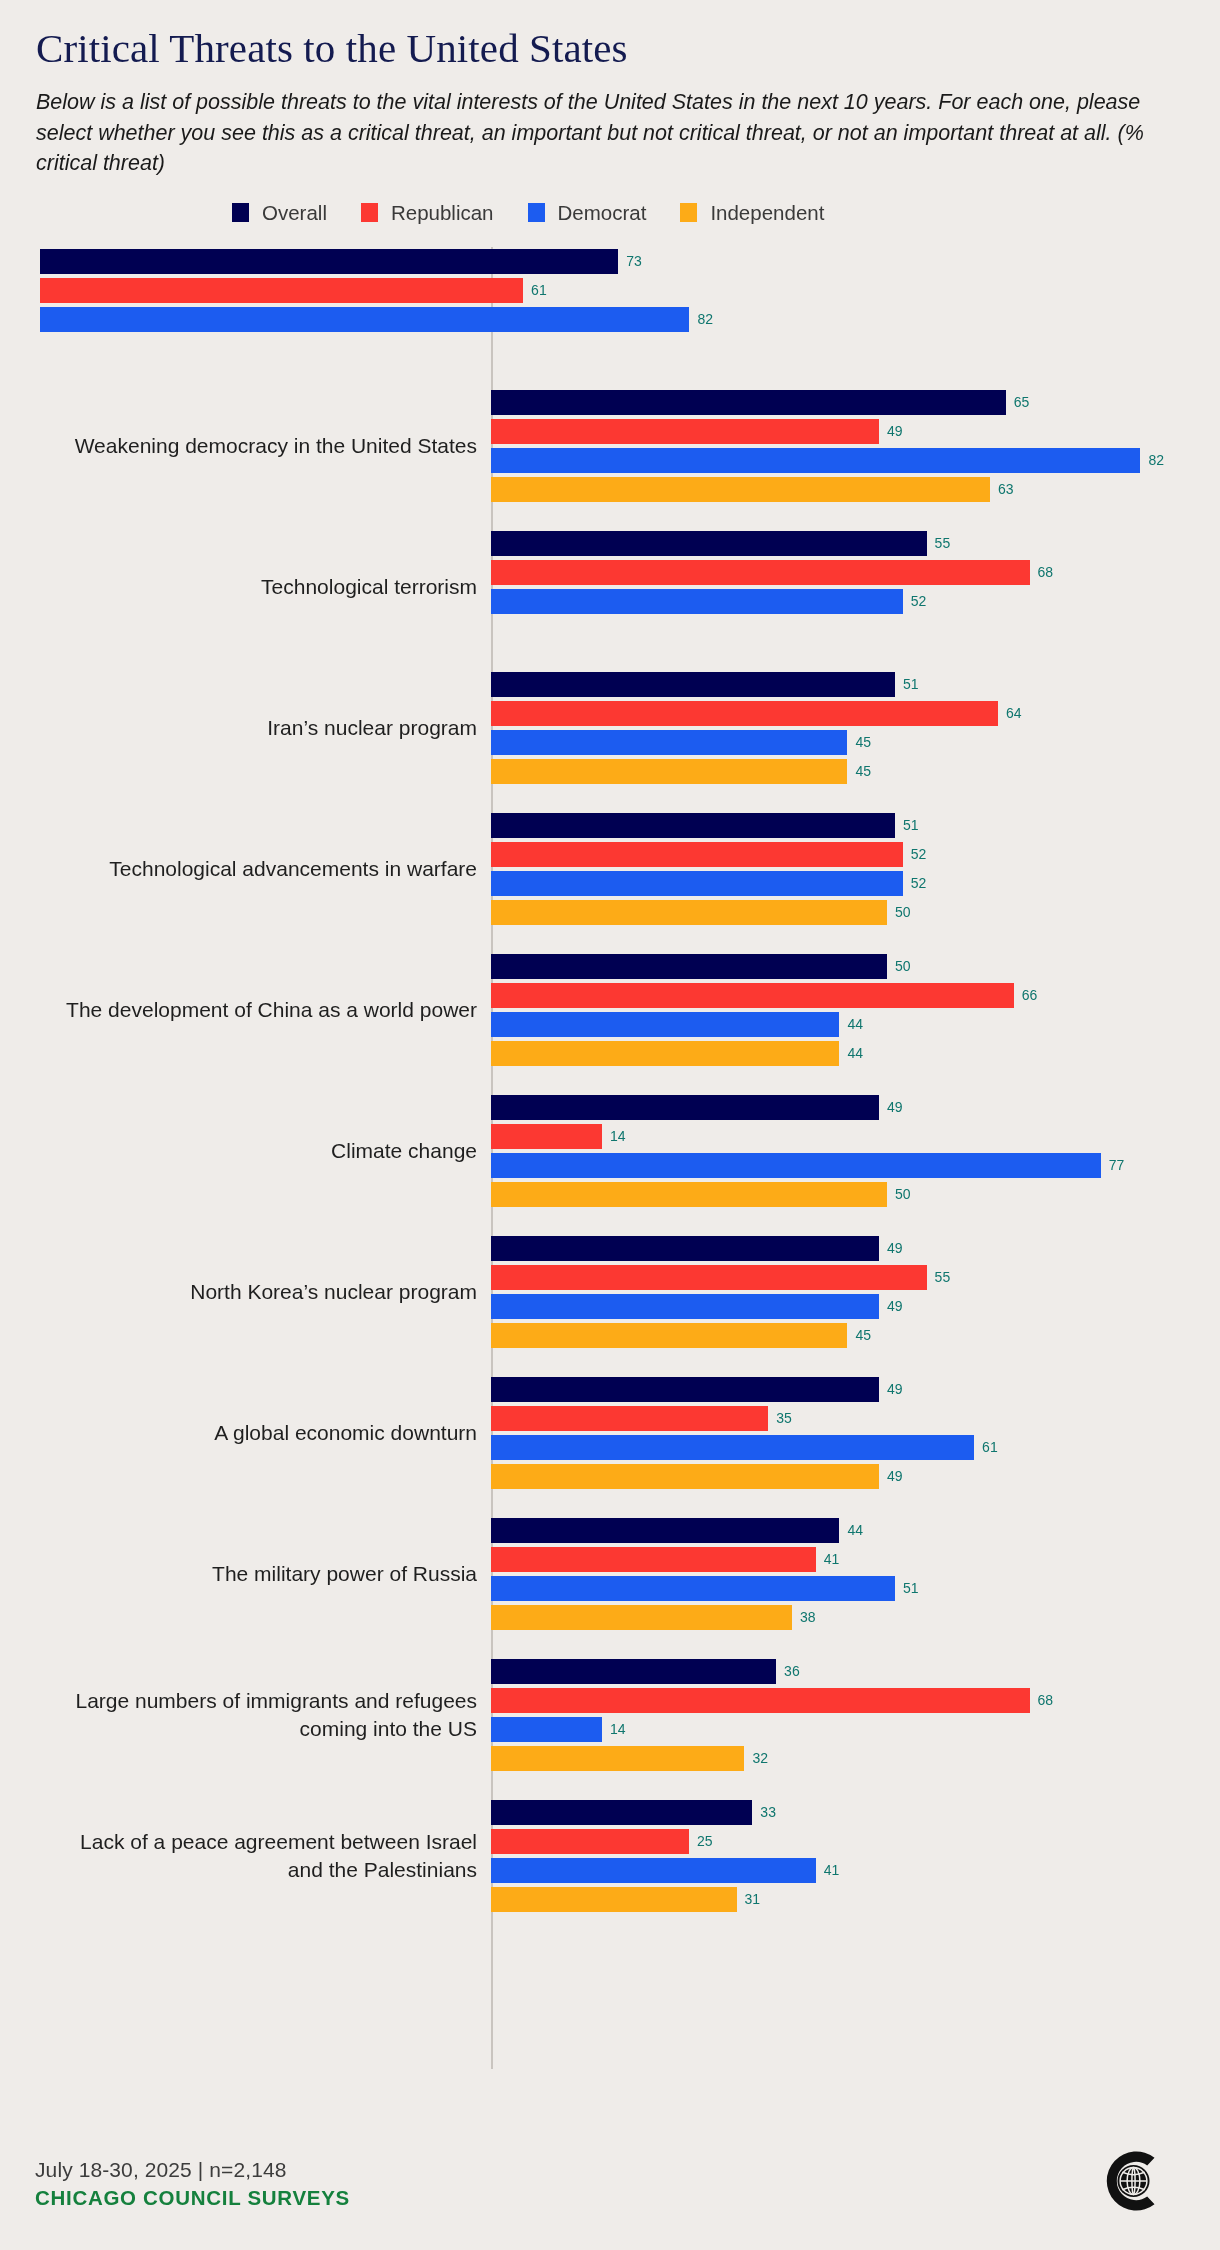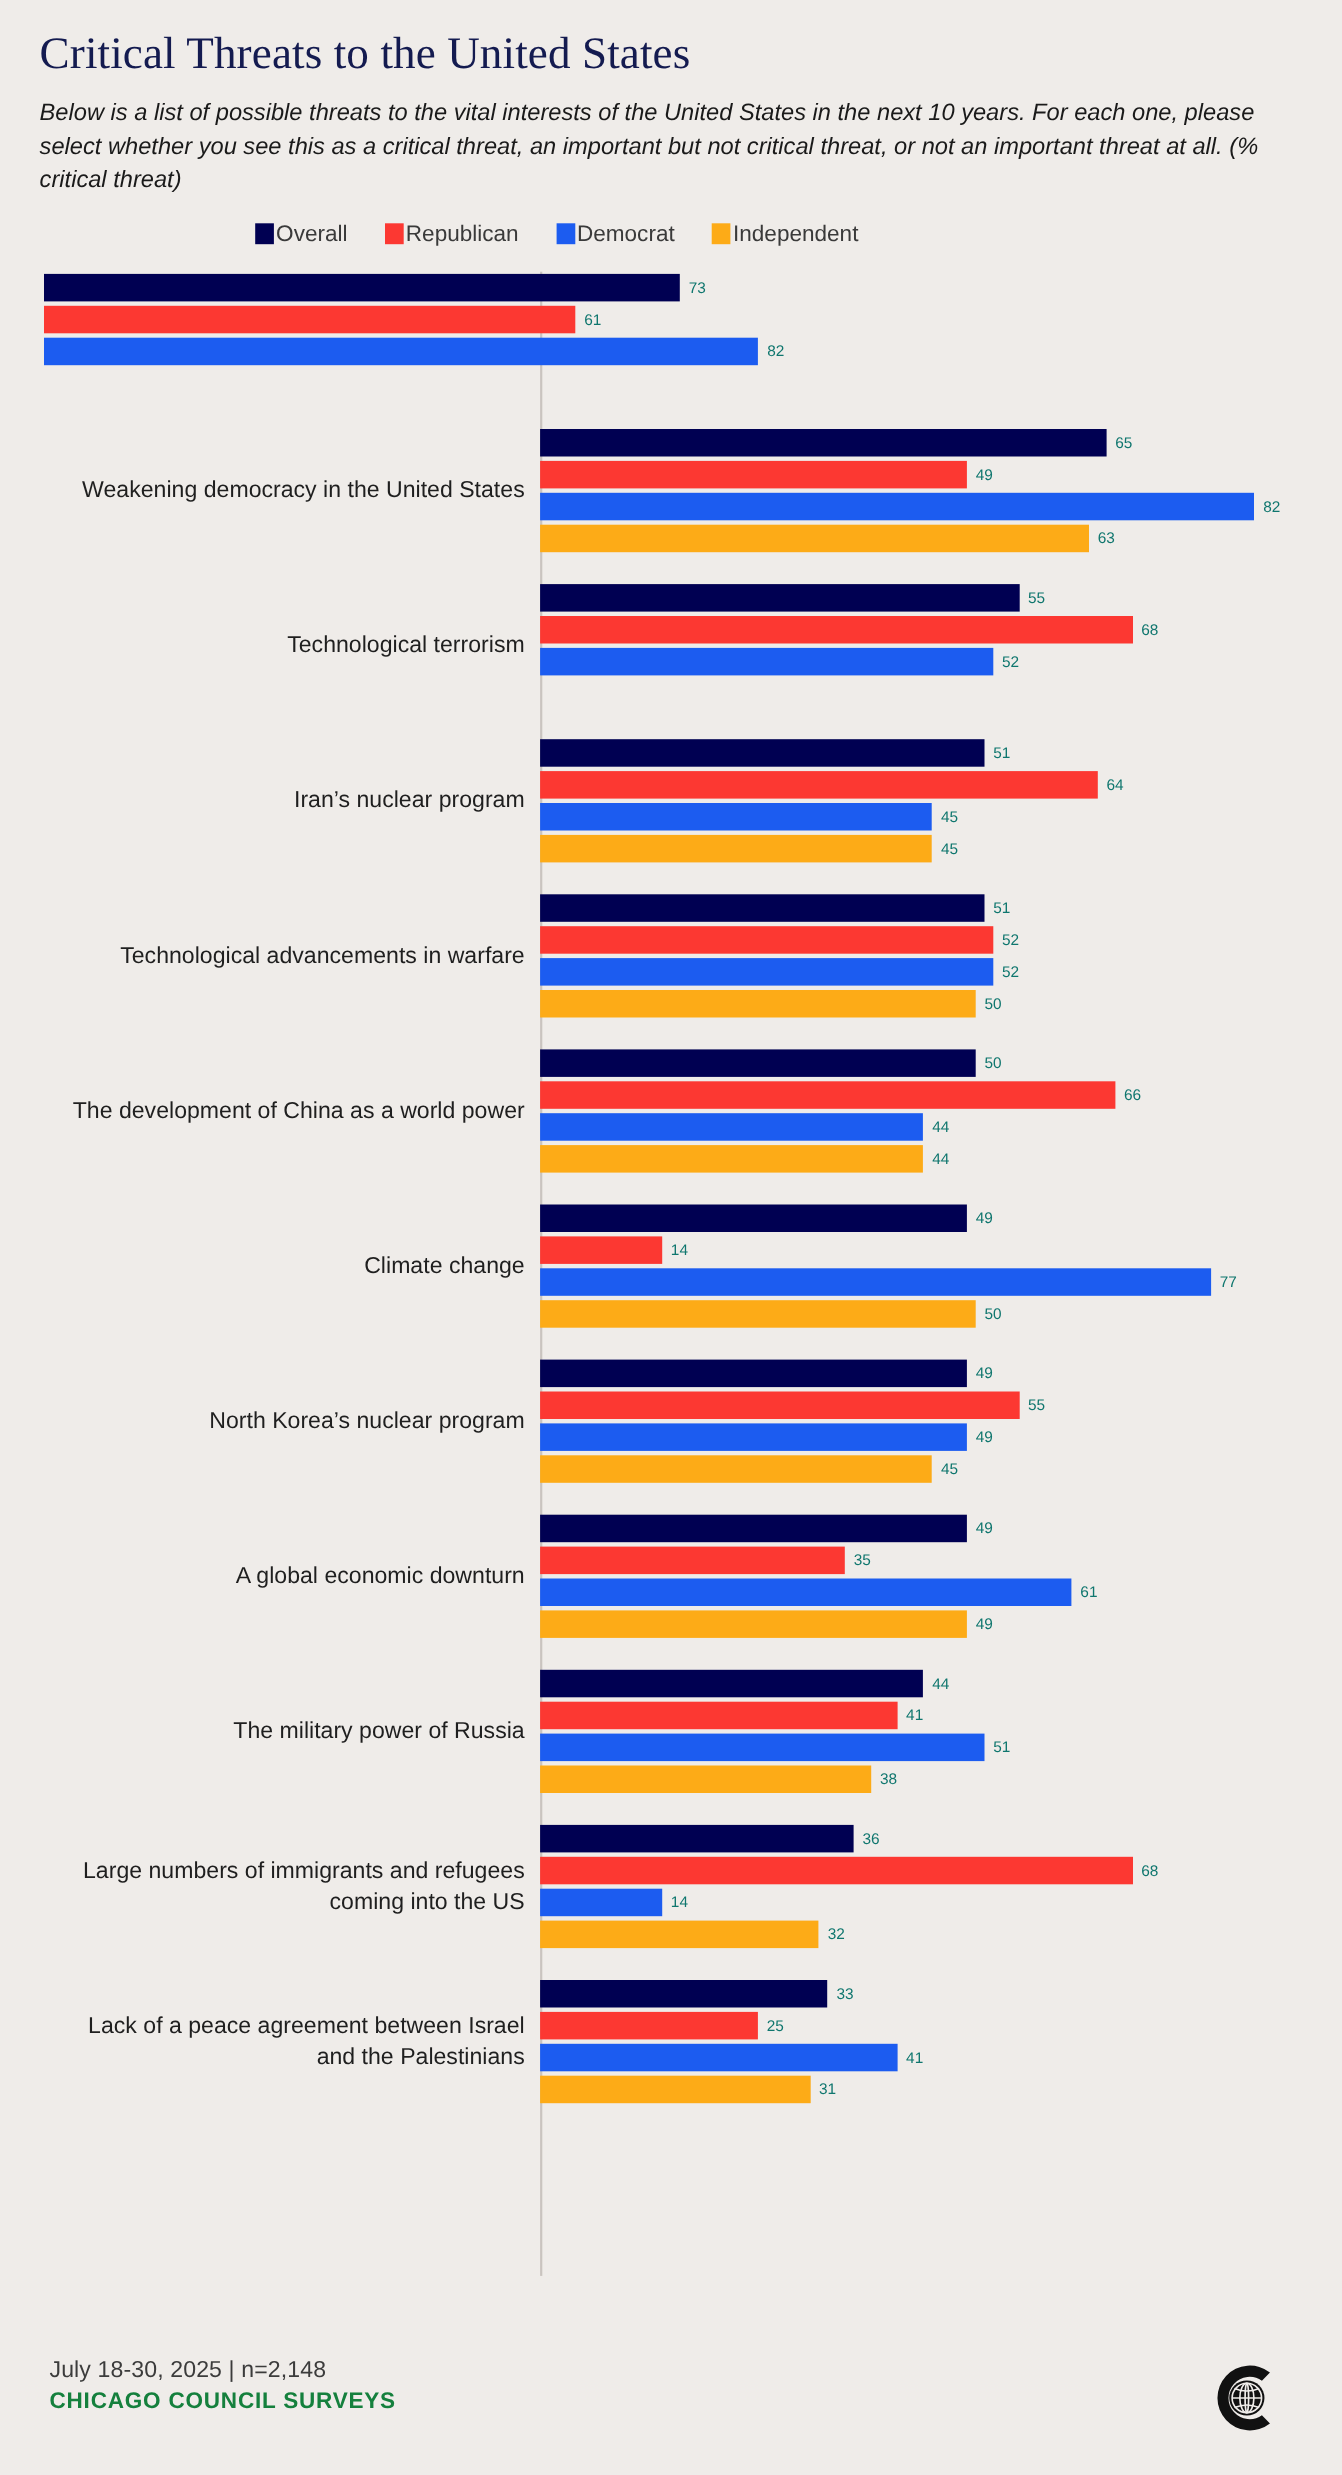--- a/index.html
+++ b/index.html
@@ -51,21 +51,21 @@
   .legend {
     display: flex;
     align-items: center;
     gap: 34px;
     margin: 22px 0 0 0;
     padding-left: 232px;
   }
   .legend-item {
     display: flex;
     align-items: center;
-    gap: 2px;
+    gap: 13px;
     justify-content: center;
   }
   .legend-swatch {
     width: 17px;
     height: 19px;
     display: block;
     flex: 0 0 auto;
   }
   .legend-label {
     font-size: 20.5px;
@@ -137,25 +137,25 @@
     font-size: 14px;
     color: #0f766e;
     margin-left: 8px;
     white-space: nowrap;
     line-height: 1;
   }
 
   
   .footer {
     position: absolute;
-    left: 45px;
+    left: 35px;
     right: 40px;
     bottom: 26px;
     display: flex;
-    align-items: flex-start;
+    align-items: center;
     justify-content: space-between;
   }
   .footer-text { }
   .footer-date {
     font-size: 21px;
     color: #3C3C3C;
     margin-bottom: 4px;
     letter-spacing: 0.1px;
   }
   .footer-source {

